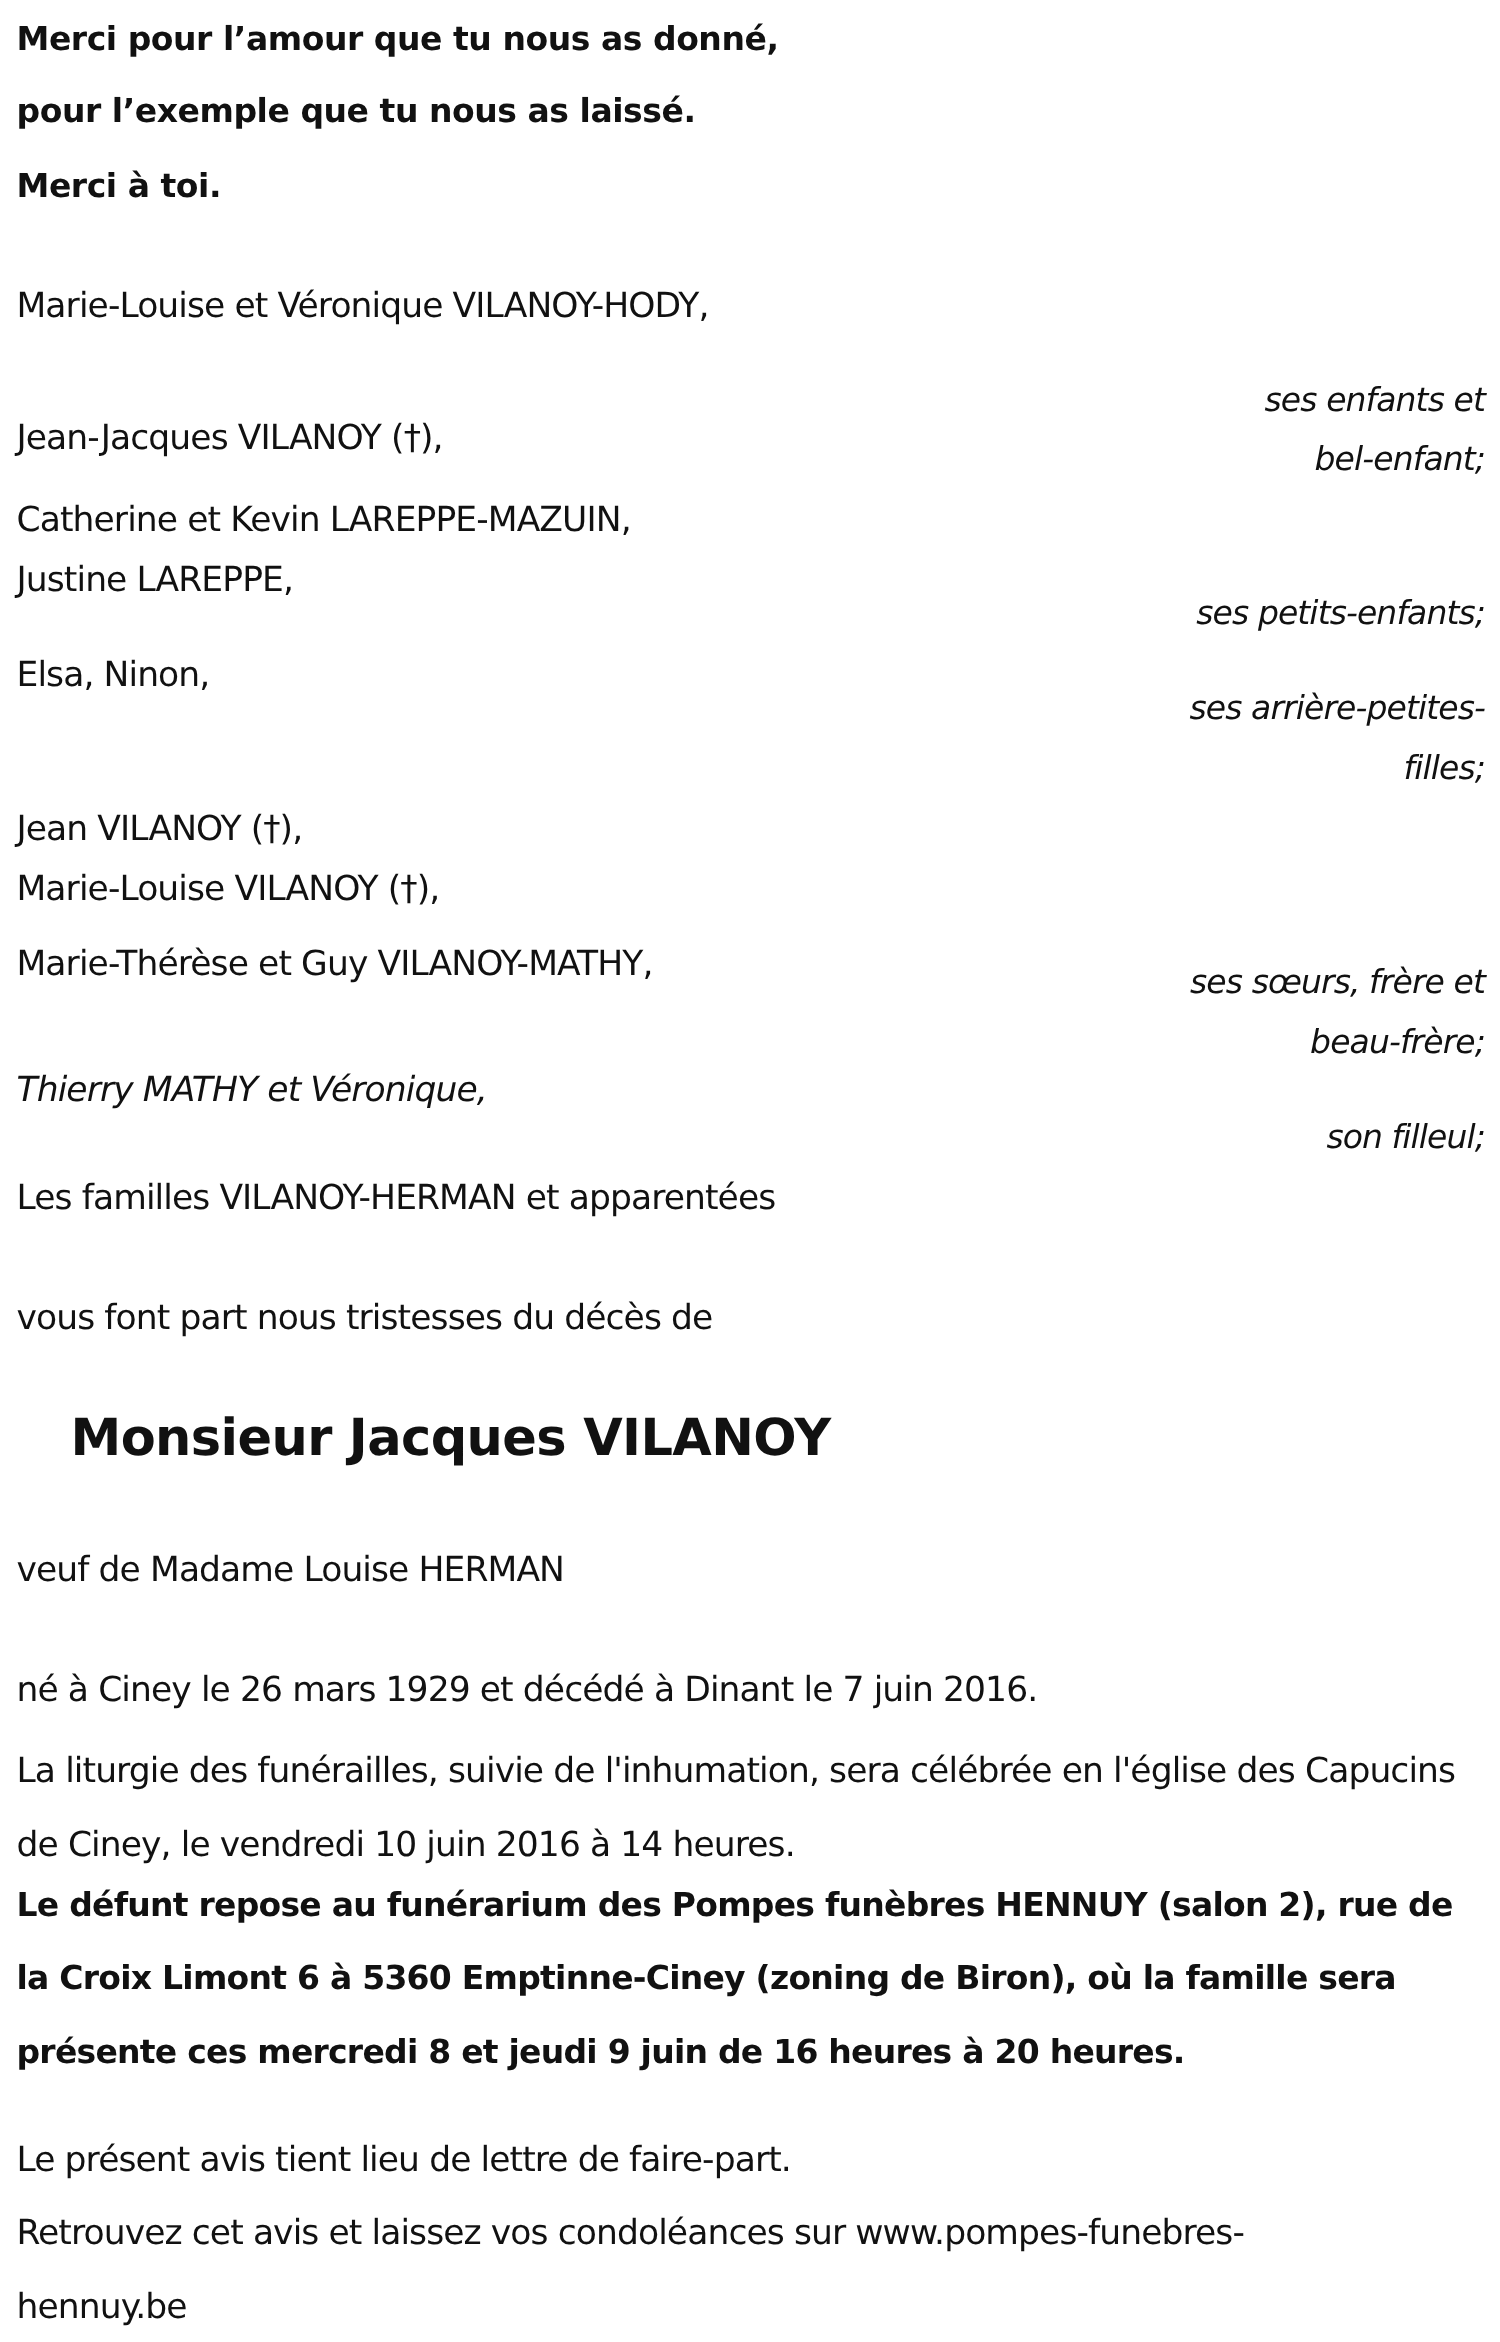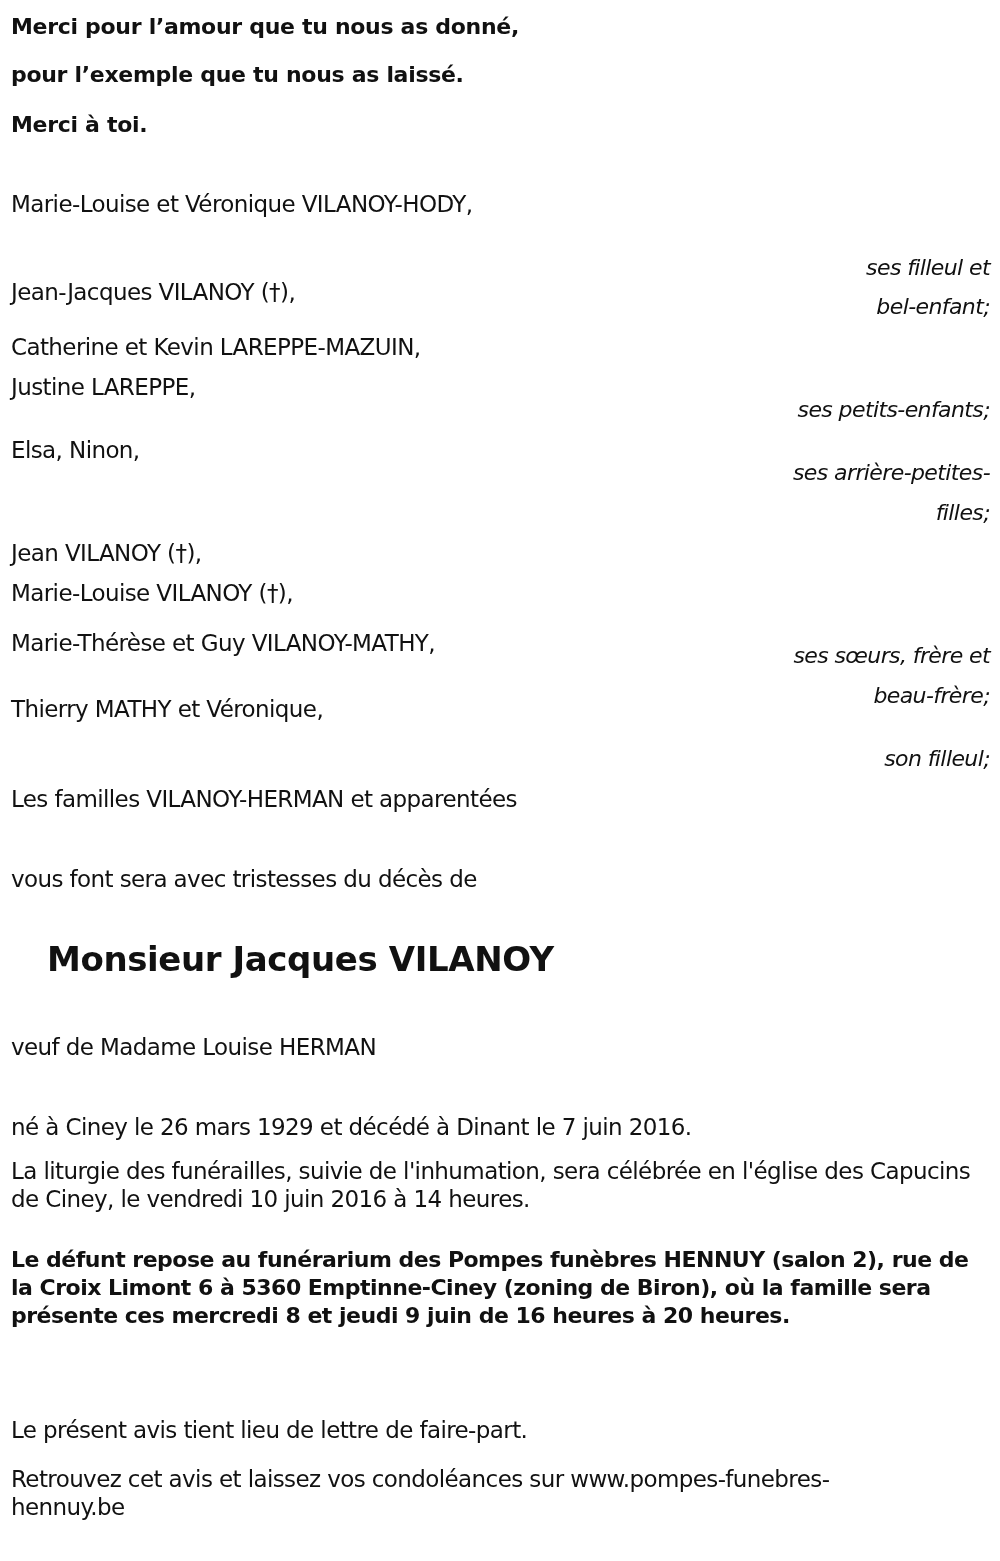--- a/index.html
+++ b/index.html
@@ -6,55 +6,55 @@
   body { width: 1000px; height: 1561px; position: relative; overflow: hidden;
          font-family: "DejaVu Sans", sans-serif; color: #111111; }
   .ln { position: absolute; left: 11px; white-space: nowrap; font-size: 23px;
         line-height: 30px; font-weight: normal; letter-spacing: -0.6px; }
   .b { font-weight: bold; font-size: 22px; letter-spacing: -0.3px; }
   .rt { position: absolute; right: 10px; text-align: right; white-space: nowrap;
         font-style: italic; font-size: 22px; line-height: 30px; letter-spacing: -0.6px; }
   .title { position: absolute; left: 11px; font-size: 34px; font-weight: bold;
            line-height: 42px; letter-spacing: -0.4px; white-space: nowrap; margin-left: 36px; }
   .para { position: absolute; left: 11px; width: 985px; font-size: 23px;
-          line-height: 28px; letter-spacing: -0.6px; }
+          line-height: 49px; letter-spacing: -0.6px; }
   .para.b { font-size: 22px; letter-spacing: -0.5px; }
 </style>
 </head>
 <body>
 
 <div class="ln b" style="top:12px;">Merci pour l’amour que tu nous as donné,</div>
 <div class="ln b" style="top:60px;">pour l’exemple que tu nous as laissé.</div>
 <div class="ln b" style="top:110px;">Merci à toi.</div>
 
 <div class="ln" style="top:189px;">Marie-Louise et Véronique VILANOY-HODY,</div>
 <div class="ln" style="top:229px;margin-top:48px;">Jean-Jacques VILANOY (†),</div>
-<div class="rt" style="top:253px;">ses filleul et</div>
+<div class="rt" style="top:253px;">ses enfants et</div>
 <div class="rt" style="top:292px;">bel-enfant;</div>
 
 <div class="ln" style="top:332px;">Catherine et Kevin LAREPPE-MAZUIN,</div>
 <div class="ln" style="top:372px;">Justine LAREPPE,</div>
 <div class="rt" style="top:395px;">ses petits-enfants;</div>
 
 <div class="ln" style="top:435px;">Elsa, Ninon,</div>
 <div class="rt" style="top:458px;">ses arrière-petites-</div>
 <div class="rt" style="top:498px;">filles;</div>
 
 <div class="ln" style="top:538px;">Jean VILANOY (†),</div>
 <div class="ln" style="top:578px;">Marie-Louise VILANOY (†),</div>
 <div class="ln" style="top:628px;text-align:center;">Marie-Thérèse et Guy VILANOY-MATHY,</div>
 <div class="rt" style="top:641px;">ses sœurs, frère et</div>
 <div class="rt" style="top:681px;">beau-frère;</div>
 
-<div class="ln" style="top:694px;">Thierry MATHY et Véronique,</div>
+<div class="ln" style="top:712px;font-style:italic;">Thierry MATHY et Véronique,</div>
 <div class="rt" style="top:744px;">son filleul;</div>
 
 <div class="ln" style="top:784px;">Les familles VILANOY-HERMAN et apparentées</div>
 
-<div class="ln" style="top:864px;">vous font sera avec tristesses du décès de</div>
+<div class="ln" style="top:864px;">vous font part nous tristesses du décès de</div>
 
 <div class="title" style="top:938px;">Monsieur Jacques VILANOY</div>
 
 <div class="ln" style="top:1032px;">veuf de Madame Louise HERMAN</div>
 
 <div class="ln" style="top:1112px;">né à Ciney le 26 mars 1929 et décédé à Dinant le 7 juin 2016.</div>
 
 <div class="para" style="top:1157px;">La liturgie des funérailles, suivie de l'inhumation, sera célébrée en l'église des Capucins de Ciney, le vendredi 10 juin 2016 à 14 heures.</div>
 
 <div class="para b" style="top:1246px;">Le défunt repose au funérarium des Pompes funèbres HENNUY (salon 2), rue de la Croix Limont 6 à 5360 Emptinne-Ciney (zoning de Biron), où la famille sera présente ces mercredi 8 et jeudi 9 juin de 16 heures à 20 heures.</div>

